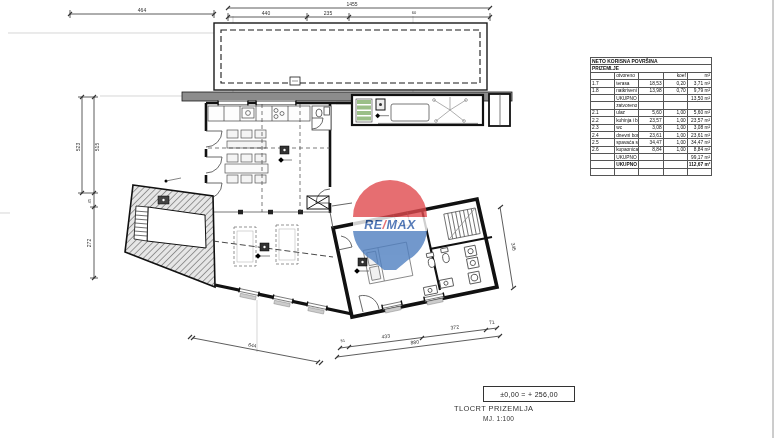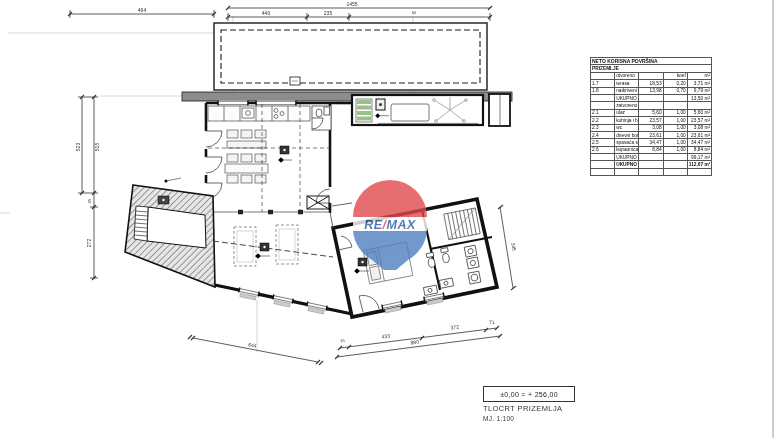--- a/index.html
+++ b/index.html
@@ -38,21 +38,21 @@
   #area-table .c-total{width:22px;text-align:right;}
   #area-table .r-empty td{height:6px;}
 
   
   #elevation-box{
     position:absolute;left:483px;top:386px;width:90px;height:14px;
     border:1px solid #333;display:flex;align-items:center;justify-content:center;
     font-size:7px;color:#222;letter-spacing:0.3px;background:#fff;
   }
   #drawing-title{
-    position:absolute;left:483px;top:404px;font-size:7.5px;color:#333;letter-spacing:0.4px;
+    position:absolute;left:454px;top:404px;font-size:7.5px;color:#333;letter-spacing:0.4px;
   }
   #drawing-scale{
     position:absolute;left:483px;top:415px;font-size:6.5px;color:#333;letter-spacing:0.3px;
   }
 </style>
 </head>
 <body>
 
 <svg id="plan-svg" width="780" height="438" viewBox="0 0 780 438">
   <defs>

